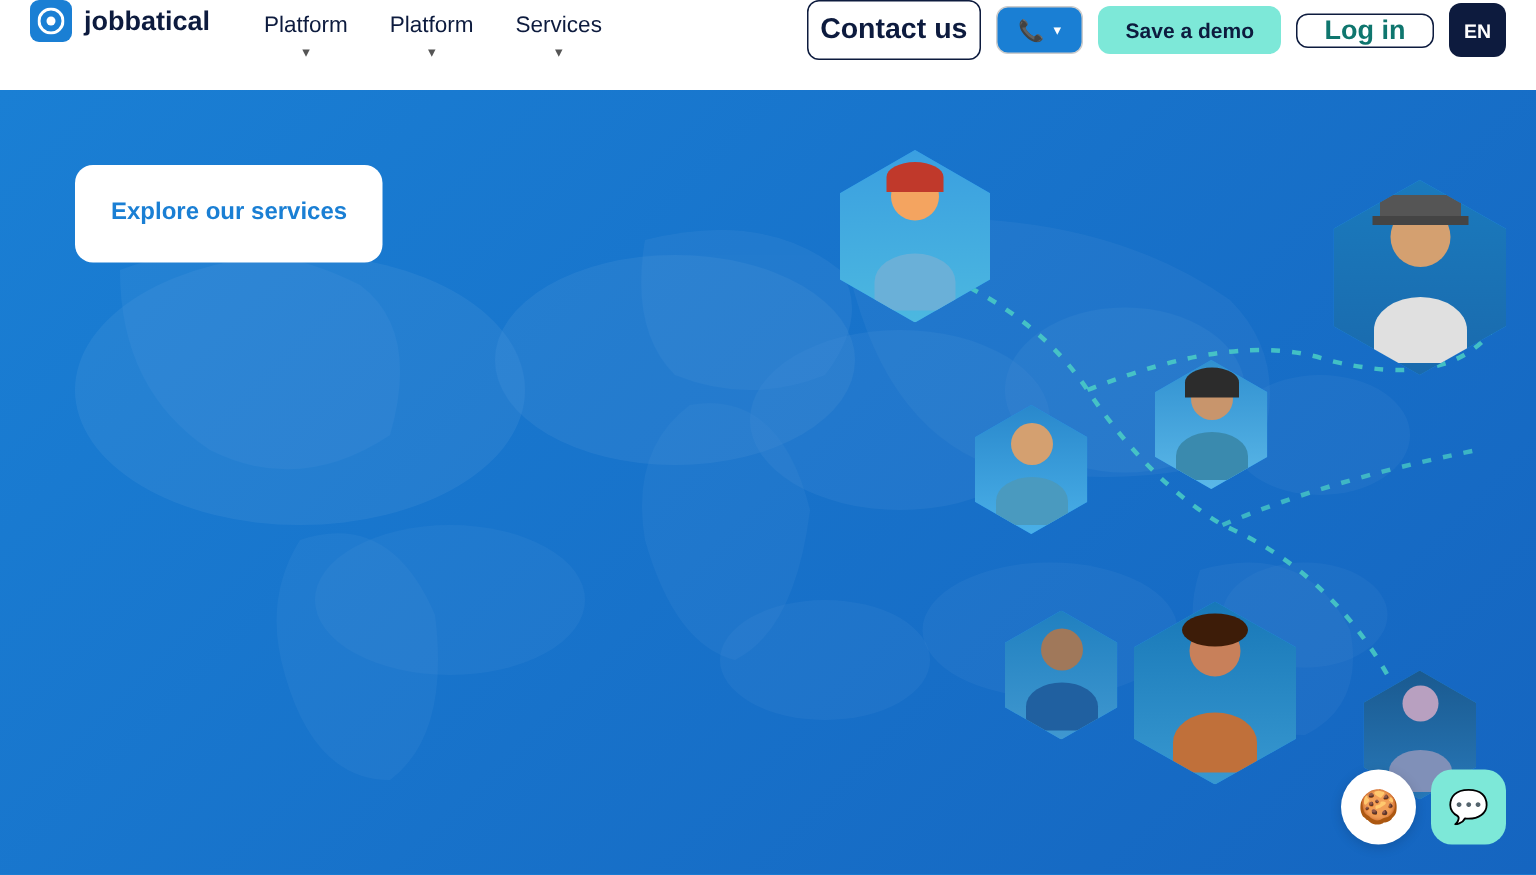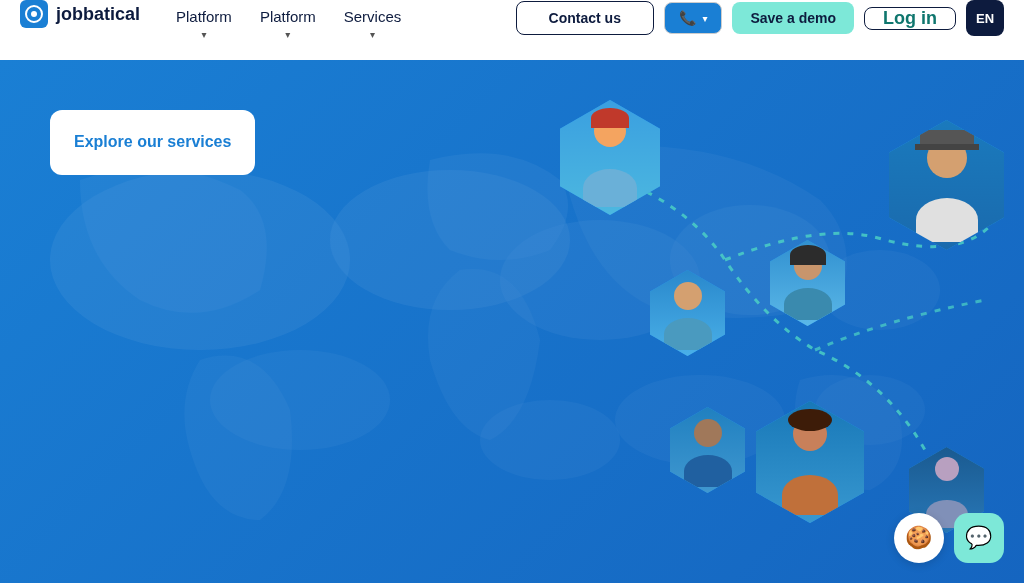--- a/index.html
+++ b/index.html
@@ -59,25 +59,25 @@
     .nav-chevron {
       font-size: 10px;
       color: #555;
     }
     .nav-right {
       display: flex;
       align-items: center;
       gap: 10px;
     }
     .btn-contact {
-      padding: 8px 32px;
+      padding: 8px 8px;
       border: 1.5px solid #0d1b3e;
       border-radius: 8px;
       background: transparent;
-      font-size: 14px;
+      font-size: 19px;
       font-weight: 600;
       color: #0d1b3e;
       cursor: pointer;
     }
     .phone-btn {
       display: flex;
       align-items: center;
       gap: 6px;
       padding: 7px 14px;
       border: 1.5px solid #ccc;

